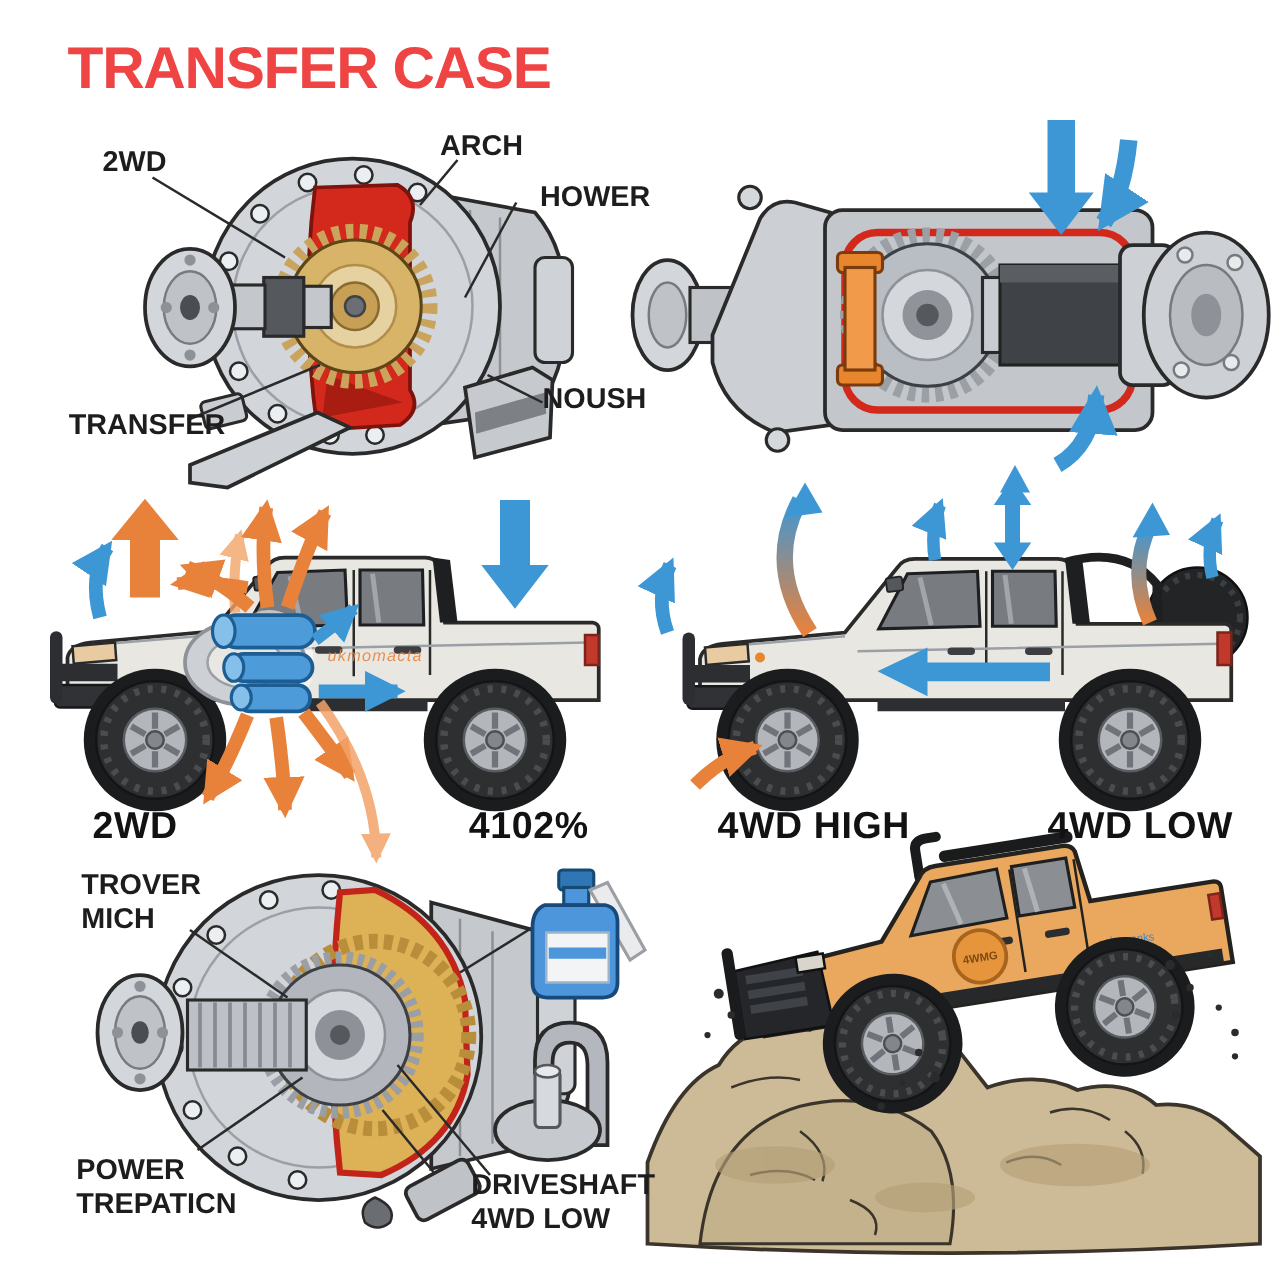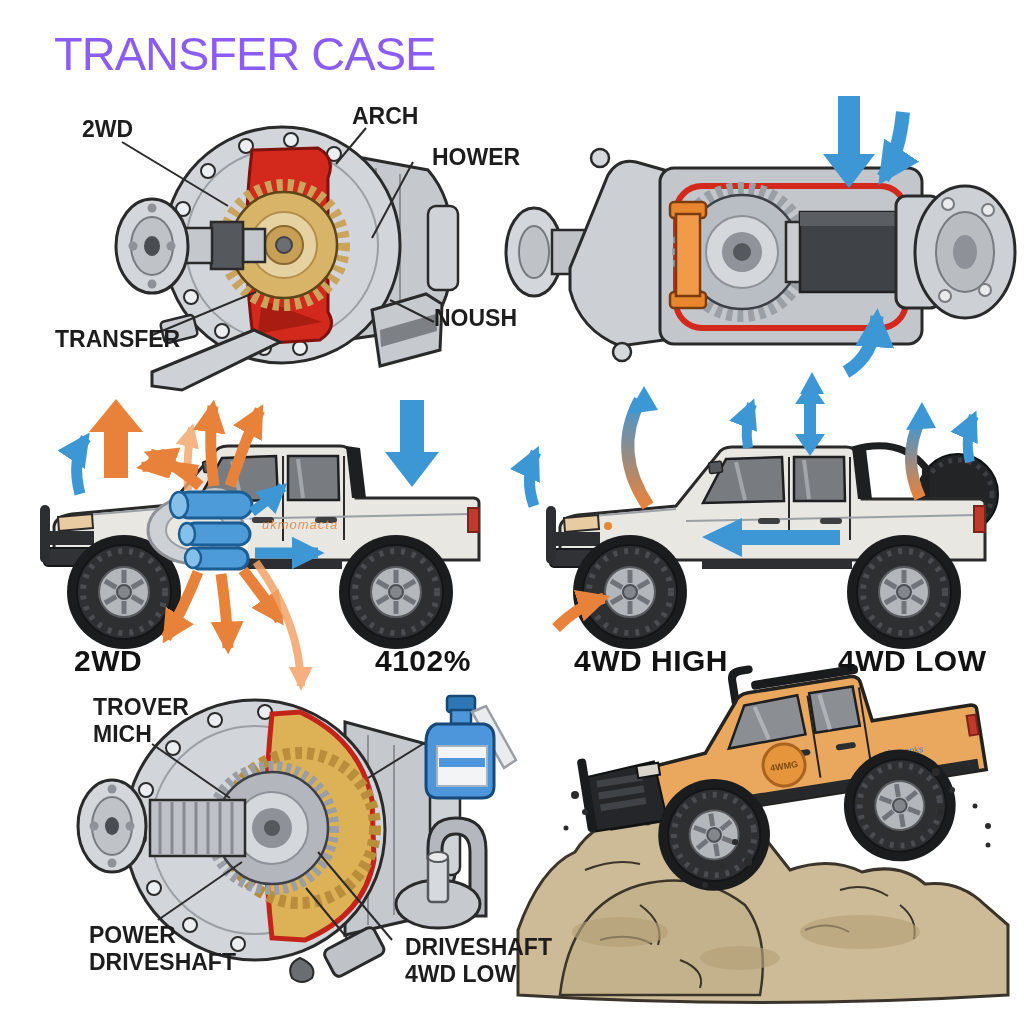--- a/index.html
+++ b/index.html
@@ -1,23 +1,23 @@
 <!DOCTYPE html>
 <html><head>
 <meta charset="utf-8">
 <style>
   html,body{margin:0;padding:0;background:#ffffff;}
   .canvas{position:relative;width:1024px;height:1024px;background:#ffffff;overflow:hidden;
           font-family:"Liberation Sans",sans-serif;}
   .art{position:absolute;left:0;top:0;width:1024px;height:1024px;}
   .lbl{position:absolute;color:#1d1d1d;}
-  .lbl-title{font-size:47px;font-weight:normal;letter-spacing:-1px;color:#8b5cf6;}
+  .lbl-title{font-size:47px;font-weight:bold;letter-spacing:-1px;color:#ef4444;}
   .lbl-part{font-size:23px;font-weight:700;color:#1d1d1d;}
   .lbl-mode{font-size:30px;font-weight:bold;color:#121212;letter-spacing:.5px;}
-  .lbl-multi{white-space:pre-line;line-height:1.18;margin-left:28px;}
+  .lbl-multi{white-space:pre-line;line-height:1.18;}
 </style>
 </head>
 <body>
 
 <div class="canvas">
 
 <svg class="art" viewBox="0 0 1024 1024">
   <defs>
     <linearGradient id="gBO" x1="0" y1="1" x2="0" y2="0">
       <stop offset="0" stop-color="#e8823b"></stop>
@@ -371,17 +371,17 @@
 <div class="lbl lbl-part" style="left:434px;top:305px;">NOUSH</div>
 
 <div class="lbl lbl-mode" style="left:74px;top:644px;">2WD</div>
 <div class="lbl lbl-mode" style="left:347px;top:644px;margin-left:28px;">4102%</div>
 <div class="lbl lbl-mode" style="left:574px;top:644px;">4WD HIGH</div>
 <div class="lbl lbl-mode" style="left:838px;top:644px;">4WD LOW</div>
 
 <div class="lbl lbl-part lbl-multi" style="left:65px;top:694px;">TROVER
 MICH</div>
 <div class="lbl lbl-part lbl-multi" style="left:61px;top:922px;">POWER
-DRIVESHAFT</div>
+TREPATICN</div>
 <div class="lbl lbl-part lbl-multi" style="left:377px;top:934px;">DRIVESHAFT
 4WD LOW</div>
 
 </div>
 
 </body></html>

